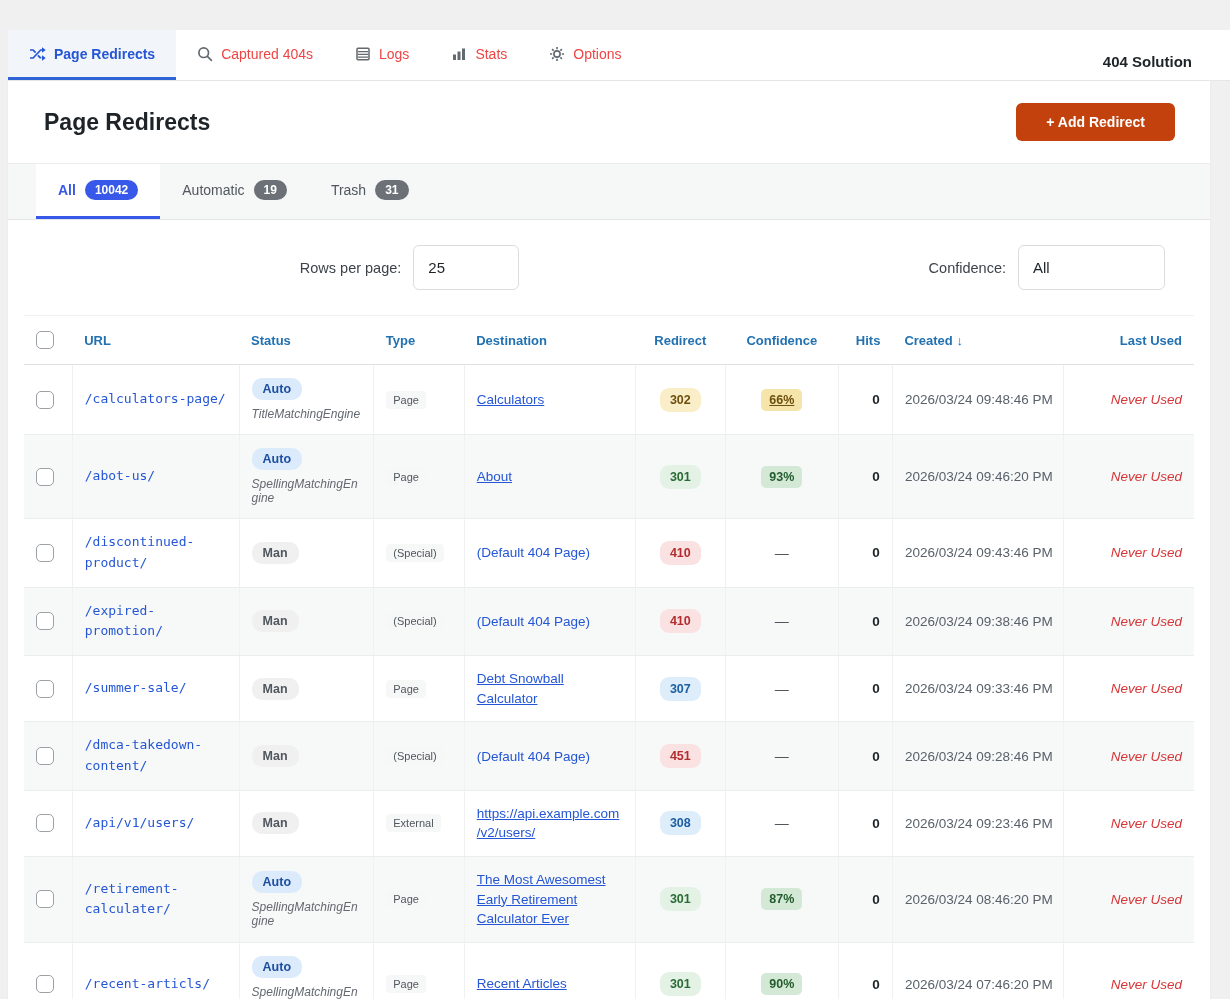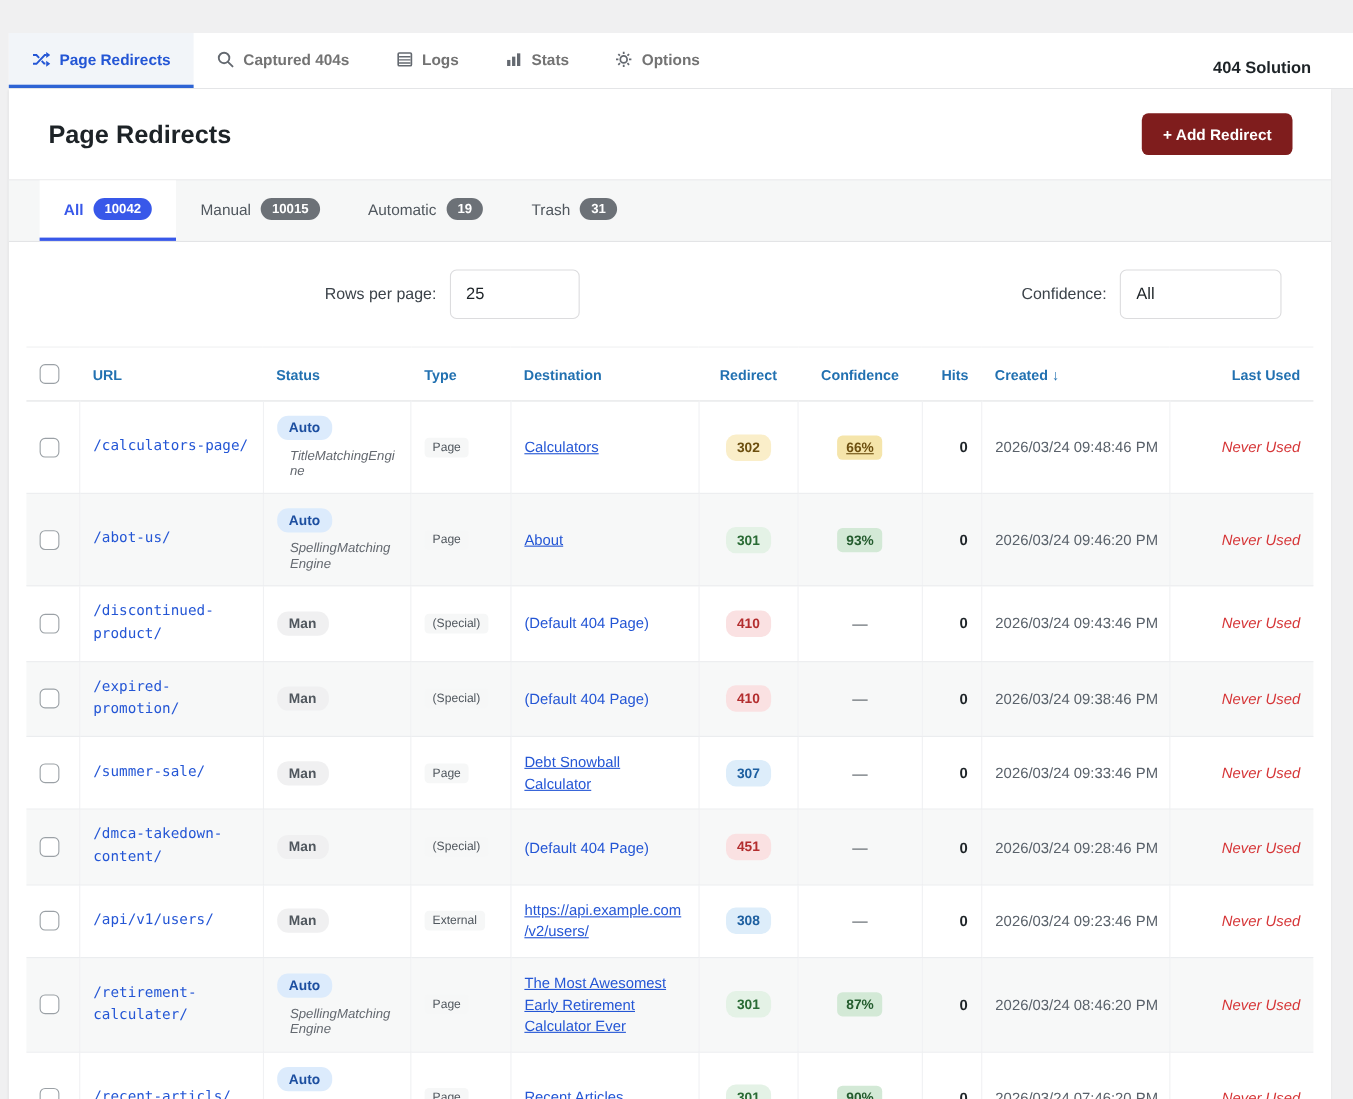--- a/index.html
+++ b/index.html
@@ -17,21 +17,21 @@
     margin-left: 8px;
     background: #fff;
     height: 51px;
     display: flex;
     align-items: stretch;
     border-bottom: 1px solid #e5e6e8;
   }
   .nav-tab {
     display: flex; align-items: center; gap: 8px;
     padding: 0 21px;
-    font-size: 14px; font-weight: 700; color: #737373;
+    font-size: 14px; font-weight: 400; color: #ef4444;
     cursor: pointer; border-bottom: 3px solid transparent;
     white-space: nowrap;
   }
   .nav-tab .icon { display: inline-flex; color: #646970; }
   .nav-tab.active {
     color: #2456d5; background: #f2f5f9;
     border-bottom-color: #2e64d4; font-weight: 600;
   }
   .nav-tab.active .icon { color: #2456d5; }
   .nav-brand {
@@ -48,23 +48,23 @@
     border-radius: 0 0 10px 10px;
     box-shadow: 0 1px 2px rgba(0,0,0,.07);
     padding-bottom: 14px;
   }
   .card-header {
     display: flex; align-items: center; justify-content: space-between;
     padding: 22px 35px 22px 36px;
   }
   .page-title { font-size: 23px; font-weight: 700; color: #1d2327; }
   .add-btn {
-    background: #7f1d1d; color: #fff; border: none; cursor: pointer;
+    background: #c2410c; color: #fff; border: none; cursor: pointer;
     font-family: inherit; font-size: 14px; font-weight: 600;
-    padding: 11px 19px; border-radius: 6px;
+    padding: 11px 30px; border-radius: 6px;
   }
 
   
   .filter-strip {
     background: #f6f7f7;
     border-top: 1px solid #ececed;
     border-bottom: 1px solid #e3e4e6;
     display: flex; align-items: stretch;
     padding-left: 28px;
   }
@@ -102,21 +102,21 @@
     outline: none; background: #fff;
   }
   .search-input::placeholder { color: #6b7177; }
   .tb-group { display: flex; align-items: center; gap: 12px; }
   .tb-label { font-size: 14.5px; color: #3c434a; white-space: nowrap; }
   .tb-input {
     height: 45px; border: 1px solid #dcdcde; border-radius: 6px;
     font-family: inherit; font-size: 15px; color: #1d2327;
     padding: 0 14px; background: #fff; outline: none;
   }
-  .rows-input { width: 118px; }
+  .rows-input { width: 106px; }
   .conf-input { width: 147px; }
   .sp1 { flex: 1; } .sp2 { flex: 1.6; }
 
   
   .table-wrap { padding: 0 16px; }
   table { width: 100%; border-collapse: collapse; table-layout: fixed; }
   thead th {
     font-size: 13px; font-weight: 700; color: #2271b1;
     text-align: left; padding: 15px 12px;
     border-top: 1px solid #f0f1f2;
@@ -146,21 +146,20 @@
   }
   .status-badge {
     display: inline-block; font-size: 12.5px; font-weight: 600;
     padding: 4px 11px; border-radius: 10px;
   }
   .status-auto { background: #dcebfc; color: #1d4fa0; }
   .status-man  { background: #f0f0f1; color: #50575e; }
   .engine {
     font-style: italic; font-size: 12px; color: #646970; margin-top: 7px;
     overflow-wrap: break-word;
-    margin-left: 12px;
   }
   .type-badge {
     display: inline-block; font-size: 11px; color: #50575e;
     background: #f6f7f7; padding: 3px 7px; border-radius: 4px;
   }
   .dest-link {
     color: #2456d5; font-size: 13.5px; line-height: 1.45;
     text-decoration: underline; cursor: pointer; overflow-wrap: anywhere;
   }
   .dest-plain { color: #2456d5; font-size: 13.5px; text-decoration: none; cursor: default; }
@@ -246,24 +245,20 @@
   <div class="card-header">
     <div class="page-title">Page Redirects</div>
     <button class="add-btn">+ Add Redirect</button>
   </div>
 
   <div class="filter-strip">
 
   <div class="filter-tab active">
         <span>All</span>
         <span class="count-pill">10042</span>
-      </div>
-      <div class="filter-tab">
-        <span>Manual</span>
-        <span class="count-pill">10015</span>
       </div>
       <div class="filter-tab">
         <span>Automatic</span>
         <span class="count-pill">19</span>
       </div>
       <div class="filter-tab">
         <span>Trash</span>
         <span class="count-pill">31</span>
       </div>
     </div>

